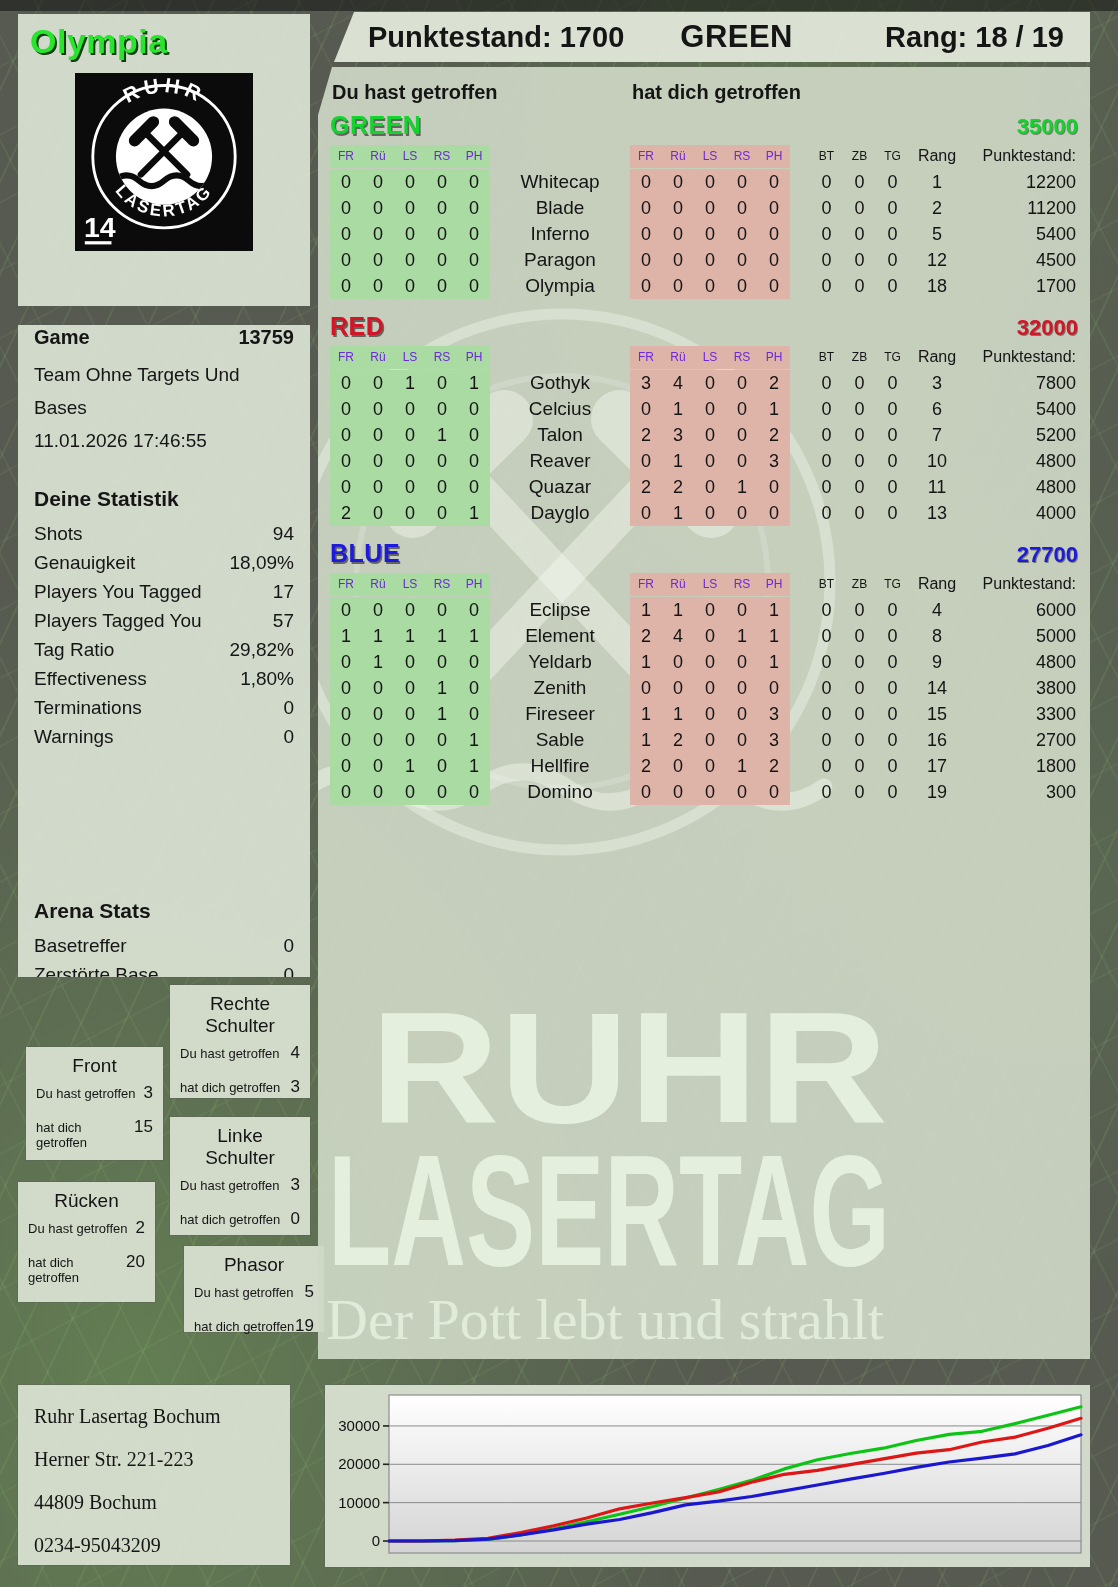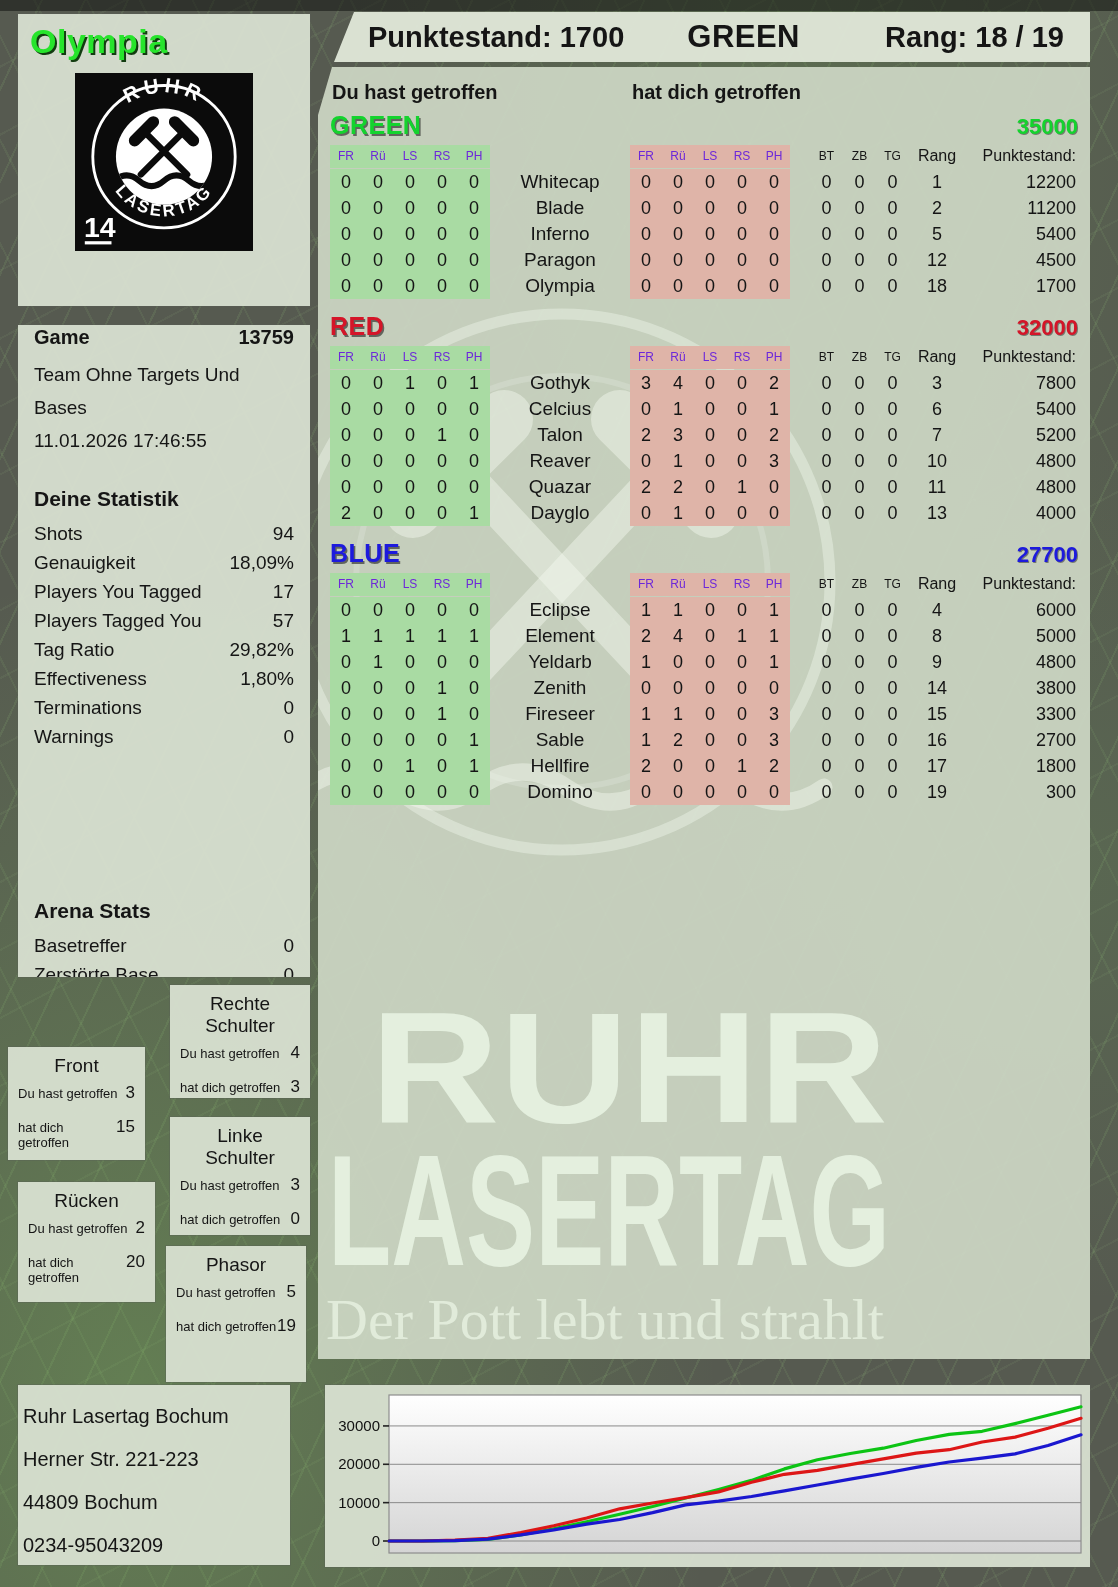--- a/index.html
+++ b/index.html
@@ -33,34 +33,34 @@
   .arena-title{margin-top:148px;}
   .stat-row{display:flex;justify-content:space-between;font-size:19px;line-height:29px;}
 
   .bp{position:absolute;background:rgba(216,224,209,0.95);box-shadow:0 0 0 1px rgba(90,95,85,0.35);
     padding:6px 10px;box-sizing:border-box;}
   .bp h3{margin:2px 0 6px 0;font-size:19px;font-weight:400;text-align:center;}
   .bp .bp-row{display:flex;justify-content:space-between;align-items:baseline;margin-top:2px;}
   .bp .bp-row + .bp-row{margin-top:14px;}
   .bp .bp-lab{font-size:13px;}
   .bp .bp-val{font-size:17px;}
-  .bp0{left:8px;top:1047px;width:137px;height:113px;}
+  .bp0{left:26px;top:1047px;width:137px;height:113px;}
   .bp1{left:18px;top:1182px;width:137px;height:120px;}
   .bp2{left:170px;top:985px;width:140px;height:113px;}
   .bp3{left:170px;top:1117px;width:140px;height:118px;}
-  .bp4{left:166px;top:1246px;width:140px;height:136px;}
-
-  .address-panel{left:18px;top:1385px;width:272px;height:180px;padding:10px 5px;box-sizing:border-box;}
+  .bp4{left:184px;top:1246px;width:140px;height:86px;}
+
+  .address-panel{left:18px;top:1385px;width:272px;height:180px;padding:10px 16px;box-sizing:border-box;font-family:Liberation Serif, serif;}
   .addr-line{font-size:20px;line-height:43px;}
 
   
   .top-bar{position:absolute;left:318px;top:12px;width:772px;height:50px;
     background:rgba(222,229,215,0.97);
     clip-path:polygon(36px 0, 100% 0, 100% 100%, 16px 100%);
-    display:flex;align-items:center;gap:7px;}
+    display:flex;align-items:center;}
   .hdr-punkte{margin-left:50px;font-size:29px;font-weight:700;}
   .hdr-team{margin-left:56px;font-size:31px;font-weight:800;letter-spacing:0.5px;}
   .hdr-rank{margin-left:auto;margin-right:26px;font-size:29px;font-weight:700;}
 
   
   .main-panel{position:absolute;left:318px;top:67px;width:772px;height:1292px;
     background:rgba(206,216,198,0.92);
     clip-path:polygon(14px 0, 100% 0, 100% 100%, 0 100%, 0 48px);
     padding:8px 12px;box-sizing:border-box;}
   .watermark{position:absolute;left:0;top:0;width:100%;height:100%;pointer-events:none;}

